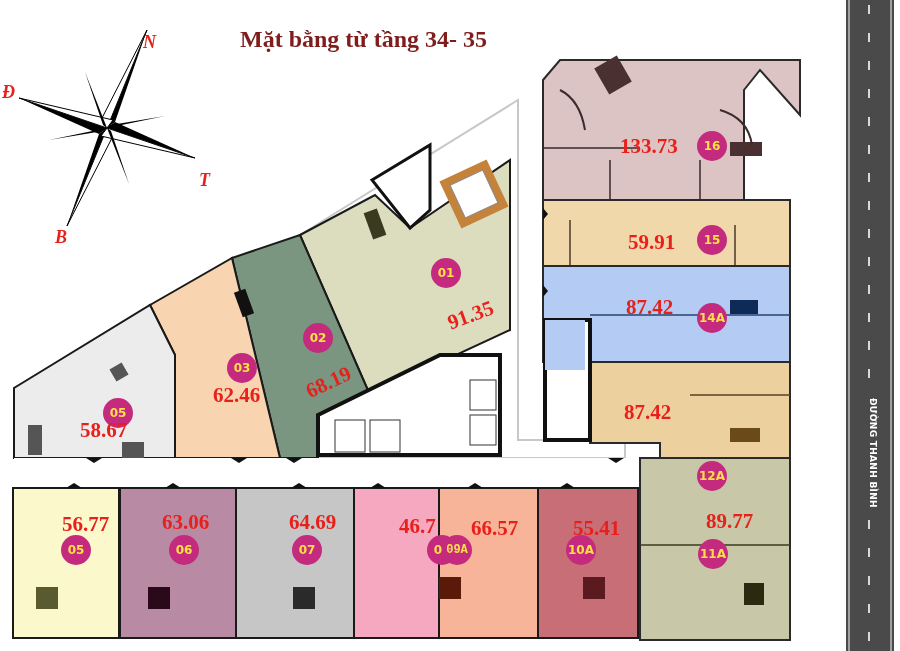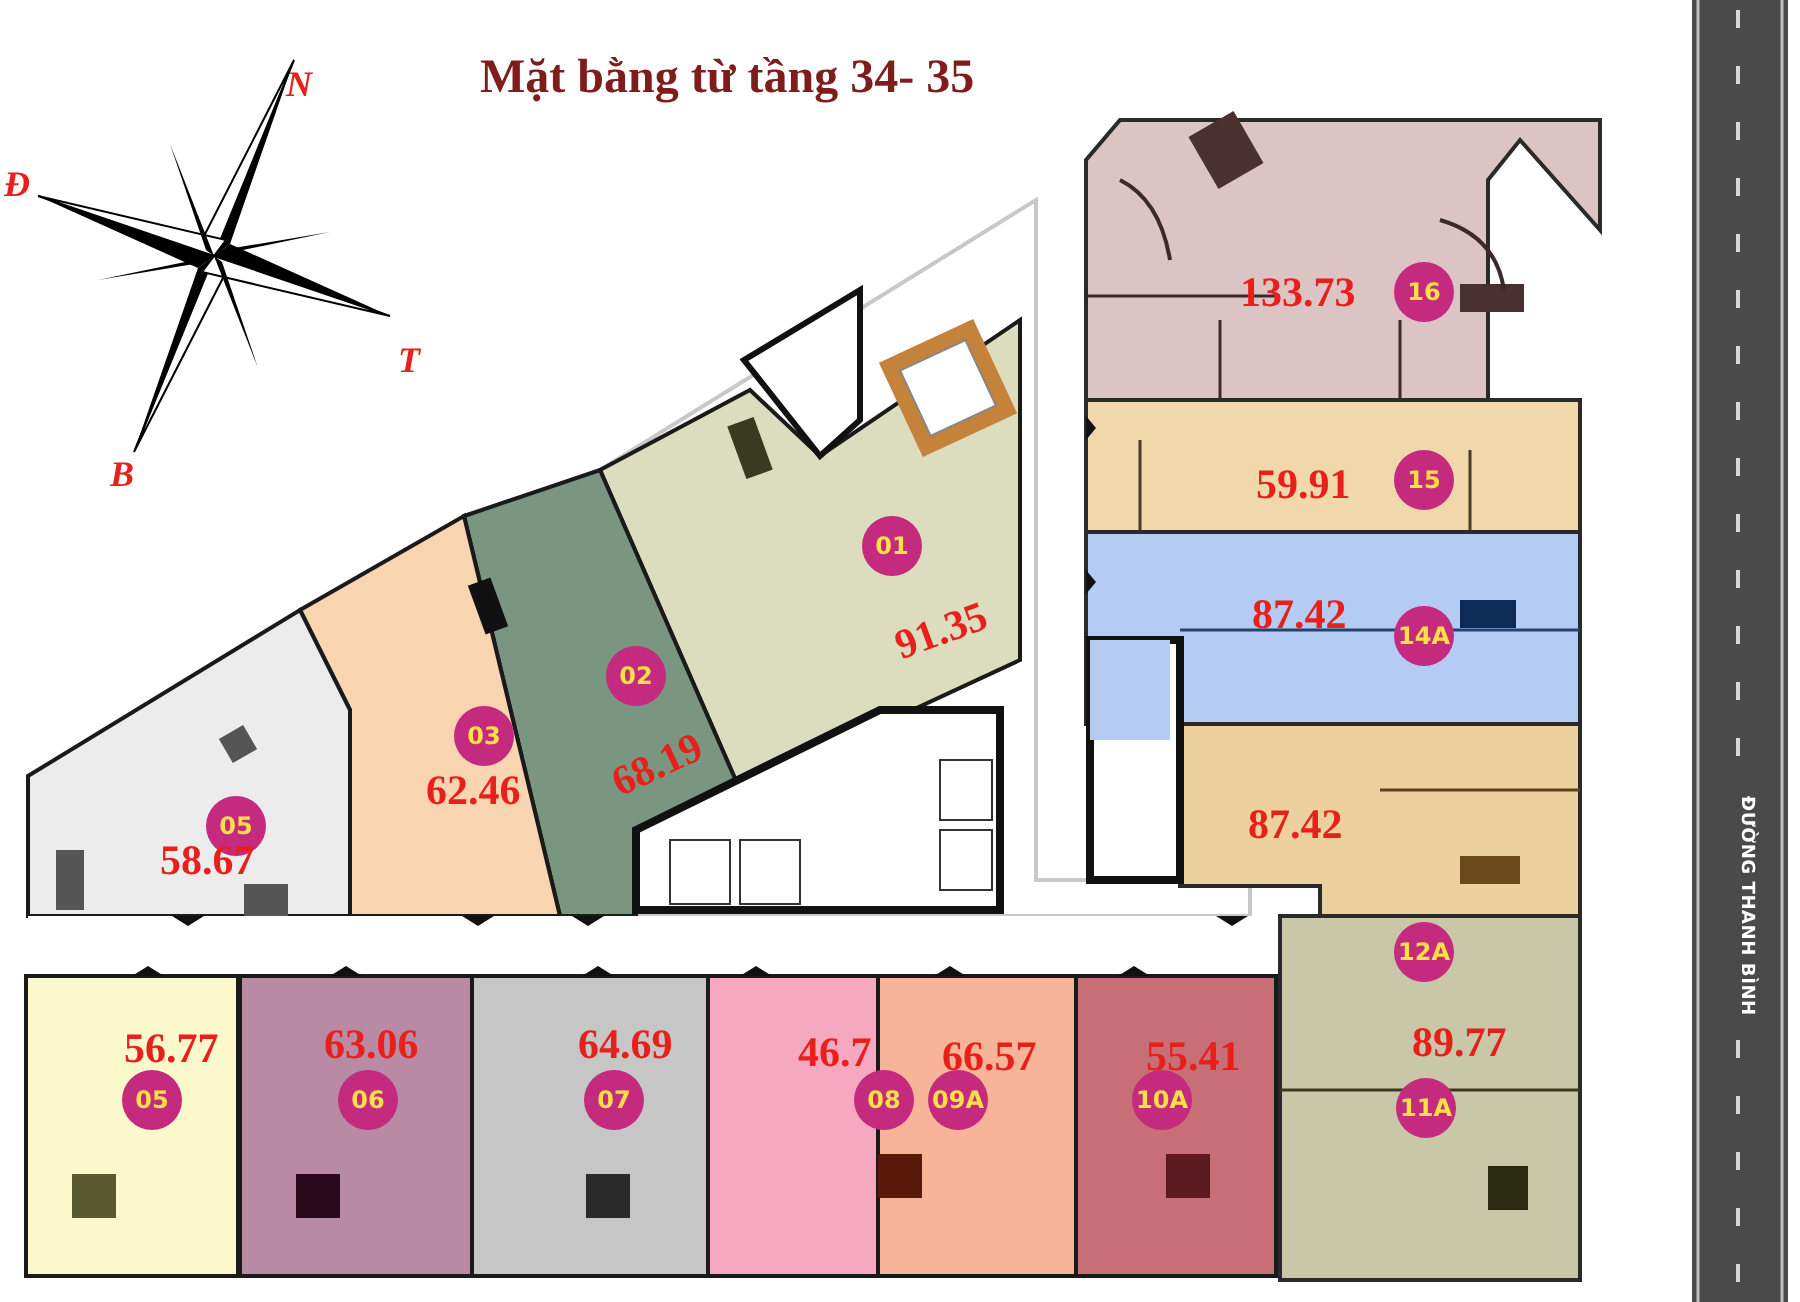--- a/index.html
+++ b/index.html
@@ -179,21 +179,21 @@
 
 <div class="badge" style="left:169px;top:535px;">06</div>
 <div class="area" style="left:162px;top:512px;">63.06</div>
 
 <div class="badge" style="left:292px;top:535px;">07</div>
 <div class="area" style="left:289px;top:512px;">64.69</div>
 
 <div class="badge" style="left:383px;top:535px;margin-left:44px;">08</div>
 <div class="area" style="left:399px;top:516px;">46.7</div>
 
-<div class="badge" style="left:464px;top:535px;">09A</div>
+<div class="badge" style="left:442px;top:535px;font-family:Liberation Mono, monospace;">09A</div>
 <div class="area" style="left:471px;top:518px;">66.57</div>
 
 <div class="badge" style="left:566px;top:535px;">10A</div>
 <div class="area" style="left:573px;top:518px;">55.41</div>
 
 <div class="badge" style="left:698px;top:539px;">11A</div>
 <div class="area" style="left:706px;top:511px;">89.77</div>
 
 <div class="badge" style="left:697px;top:413px;margin-top:48px;">12A</div>
 <div class="area" style="left:624px;top:402px;">87.42</div>

